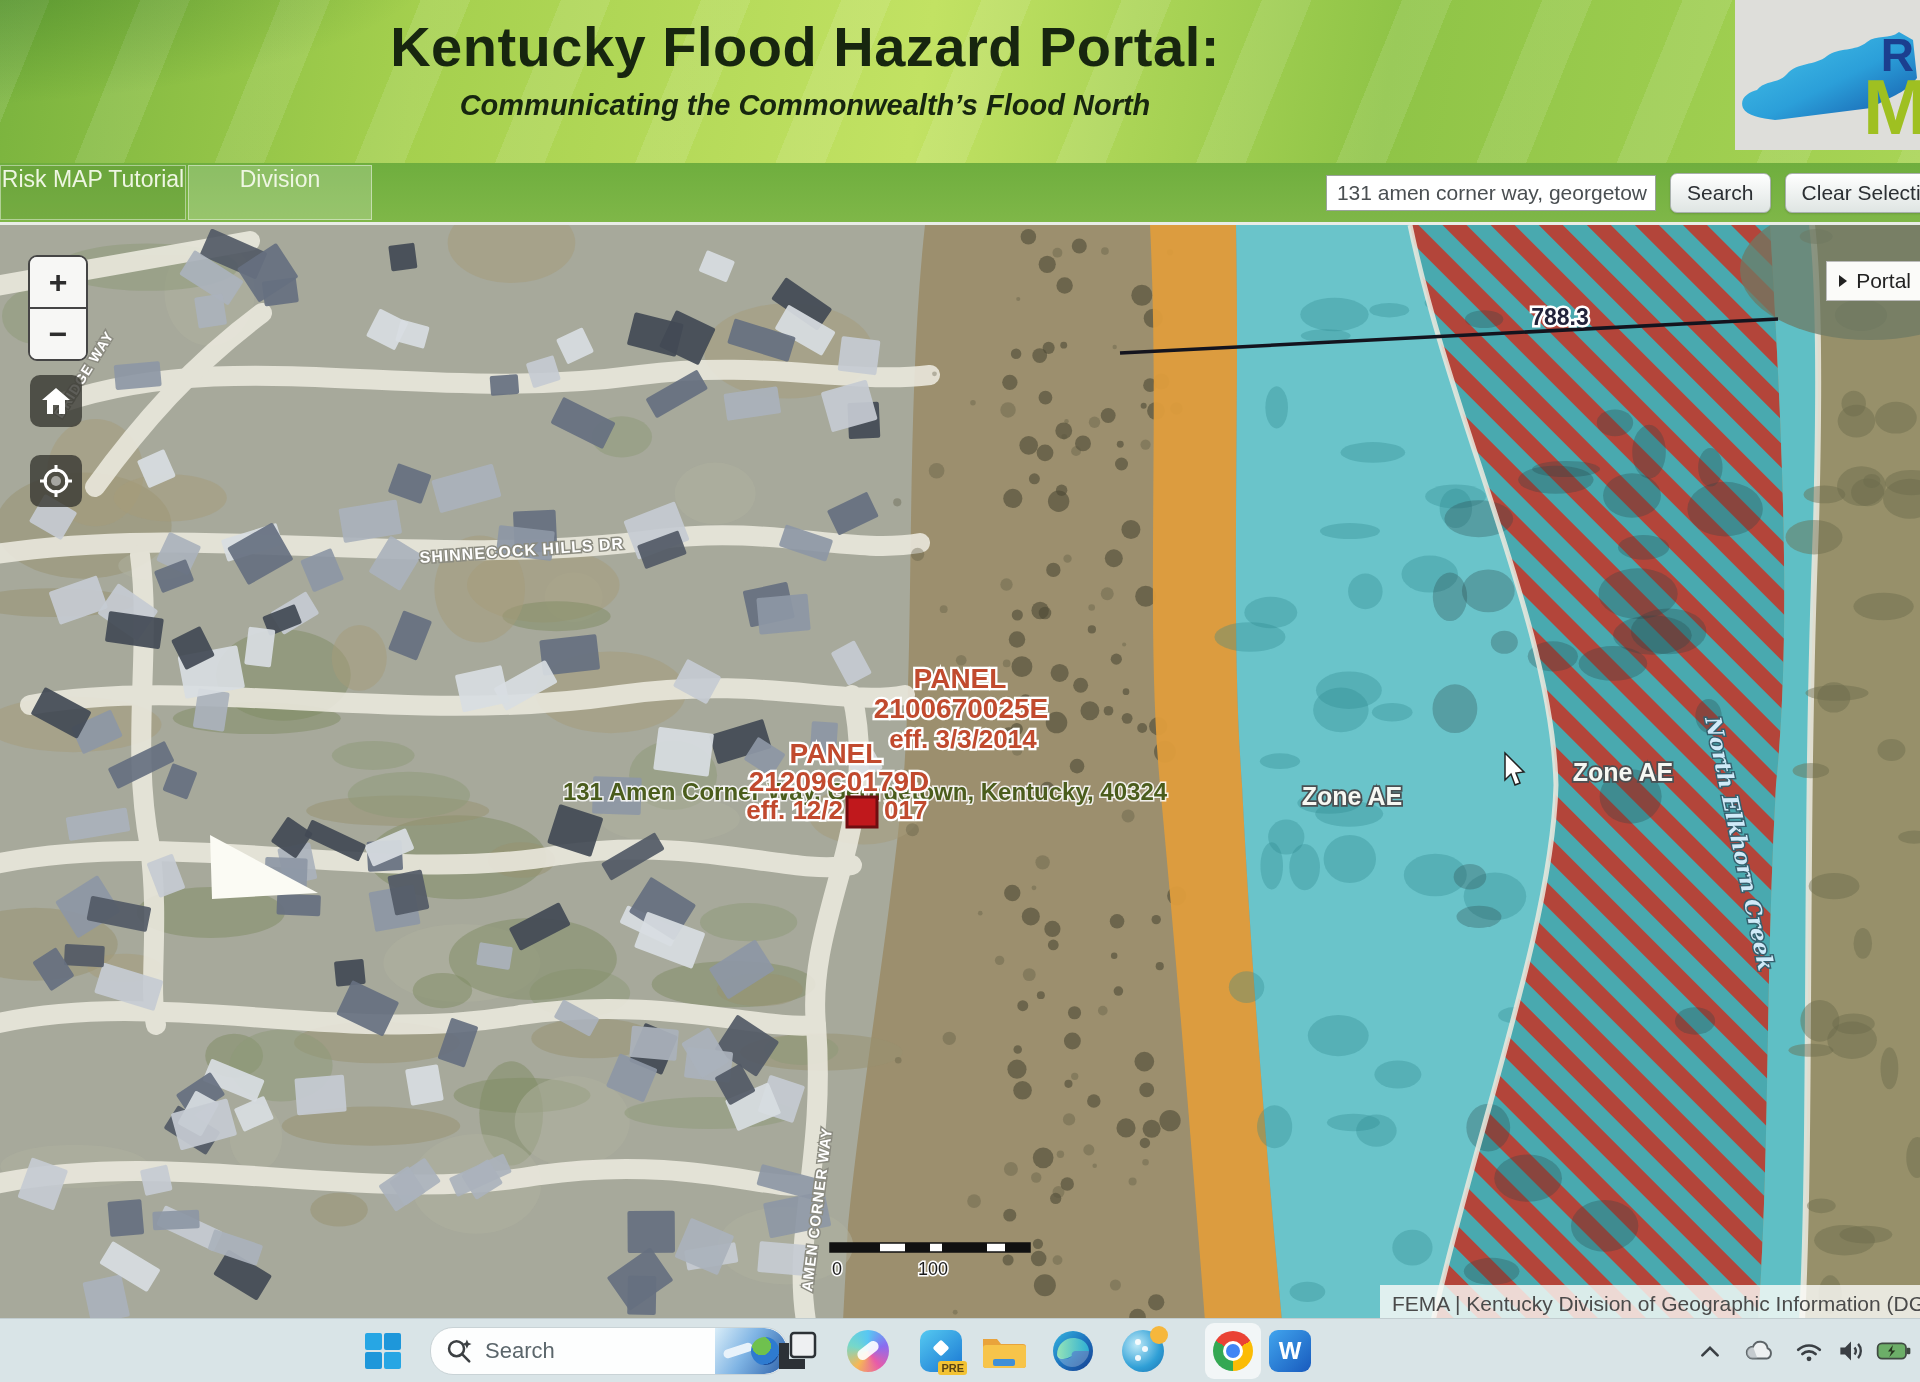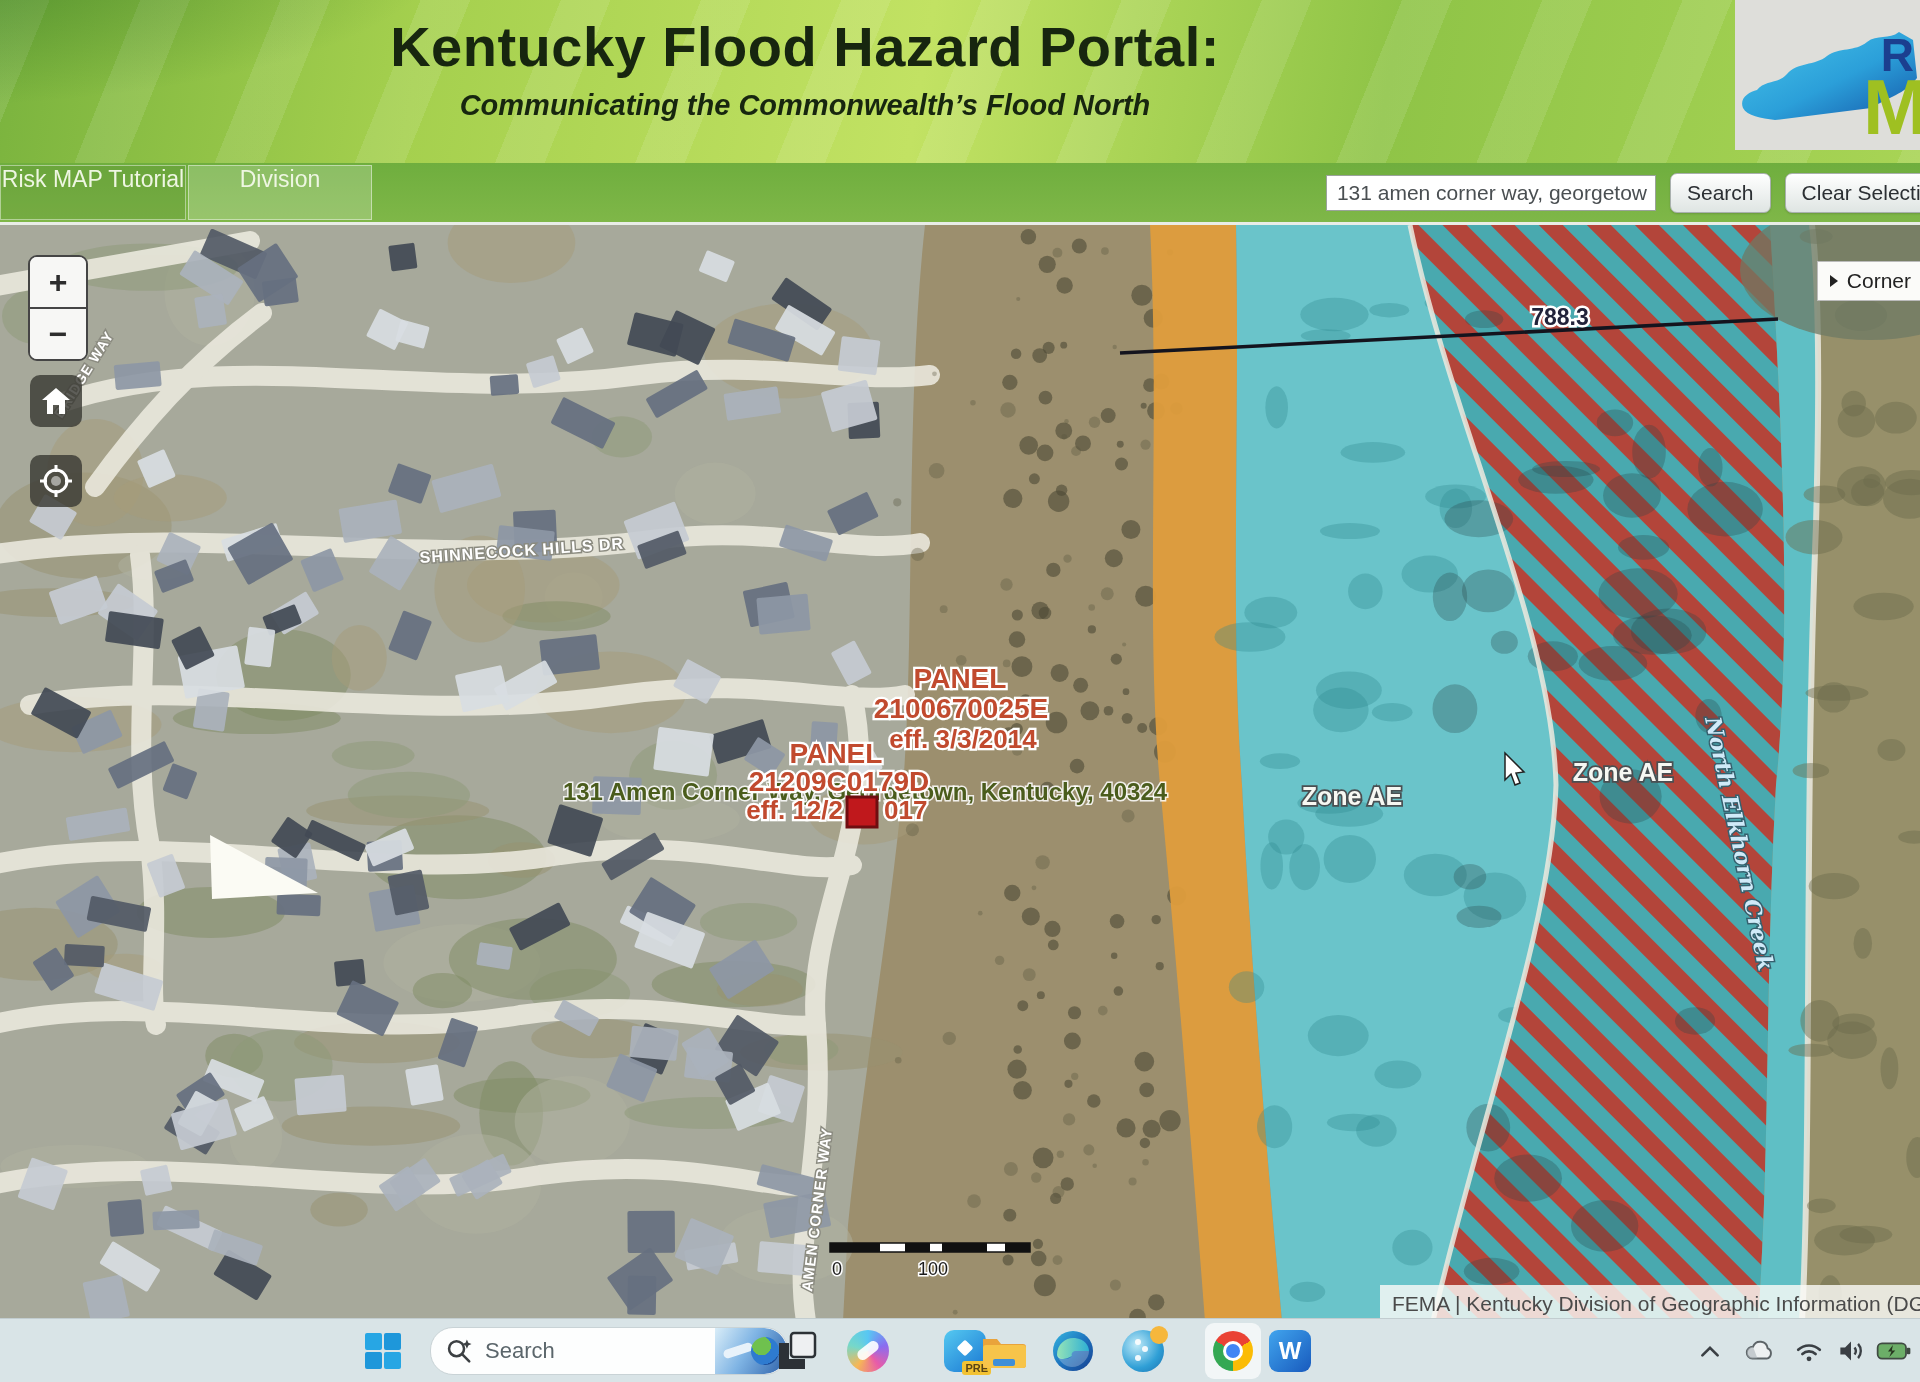--- a/index.html
+++ b/index.html
@@ -666,21 +666,21 @@
       <circle cx="16" cy="16" r="11" fill="none" stroke="#fff" stroke-width="3"></circle>
       <circle cx="16" cy="16" r="5" fill="#fff" opacity=".5"></circle>
       <rect x="14.5" y="0" width="3" height="7" fill="#fff"></rect>
         <rect x="14.5" y="25" width="3" height="7" fill="#fff"></rect>
       <rect x="0" y="14.5" width="7" height="3" fill="#fff"></rect>
         <rect x="25" y="14.5" width="7" height="3" fill="#fff"></rect>
     </svg>
   </div>
   <div class="switch-btn">
     <span class="tri"></span>
-    <span>Corner</span>
+    <span>Portal</span>
   </div>
 </div>
 
 <div class="taskbar">
 
   <div class="tb" style="left:363px;">
     <svg width="40" height="40" viewBox="0 0 40 40">
       <rect x="2" y="2" width="17" height="17" rx="2" fill="#27a6e4"></rect>
       <rect x="21" y="2" width="17" height="17" rx="2" fill="#1e97da"></rect>
       <rect x="2" y="21" width="17" height="17" rx="2" fill="#1e97da"></rect>
@@ -702,21 +702,21 @@
     <svg width="42" height="42" viewBox="0 0 42 42">
       <rect x="15" y="3" width="24" height="24" rx="3" fill="#eef0f2" stroke="#2c3136" stroke-width="2.5"></rect>
       <path d="M3,13 h10 v16 h16 v10 h-26 Z" fill="#2c3136"></path>
     </svg>
   </div>
 
   <div class="tb" style="left:847px;">
     <div class="icon-copilot"></div>
   </div>
 
-  <div class="tb" style="left:944px;">
+  <div class="tb" style="left:920px;">
     <div class="icon-pre">
       <span class="pre-badge">PRE</span>
     </div>
   </div>
 
   <div class="tb" style="left:981px;">
     <svg width="46" height="40" viewBox="0 0 46 40">
       <path d="M2,8 h14 l4,5 h22 a3,3 0 0 1 3,3 v18 a3,3 0 0 1 -3,3 h-37 a3,3 0 0 1 -3,-3 Z" fill="#e9a33b"></path>
       <rect x="2" y="14" width="43" height="23" rx="3" fill="#f7c44a"></rect>
       <rect x="12" y="28" width="22" height="7" rx="2" fill="#3f8fd8"></rect>

